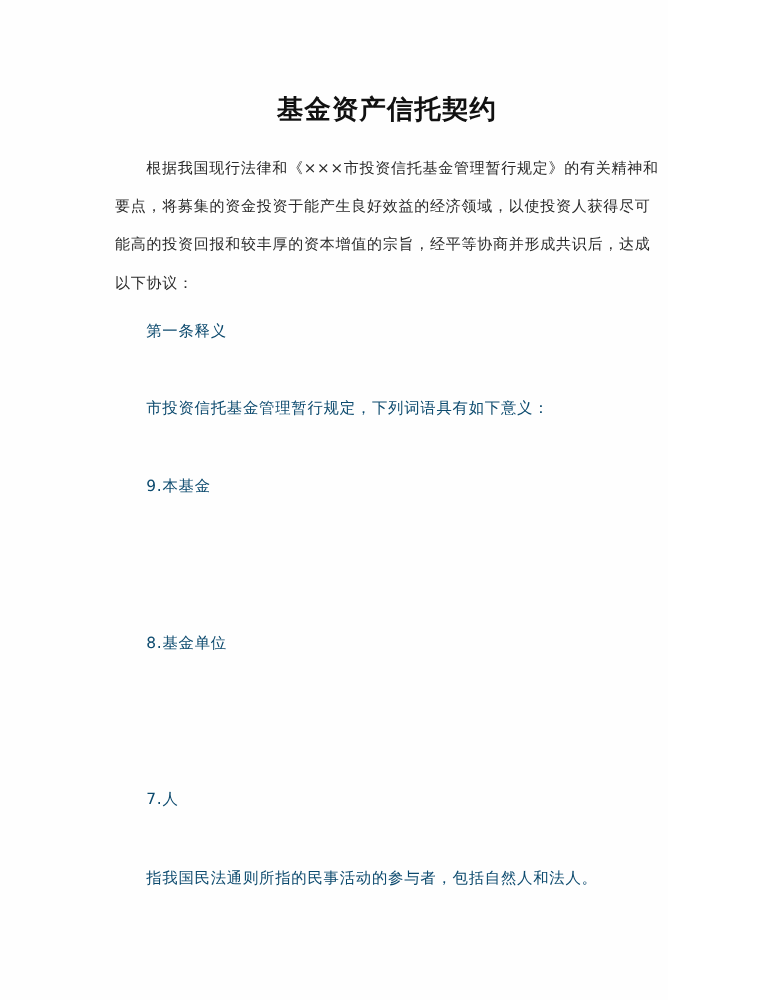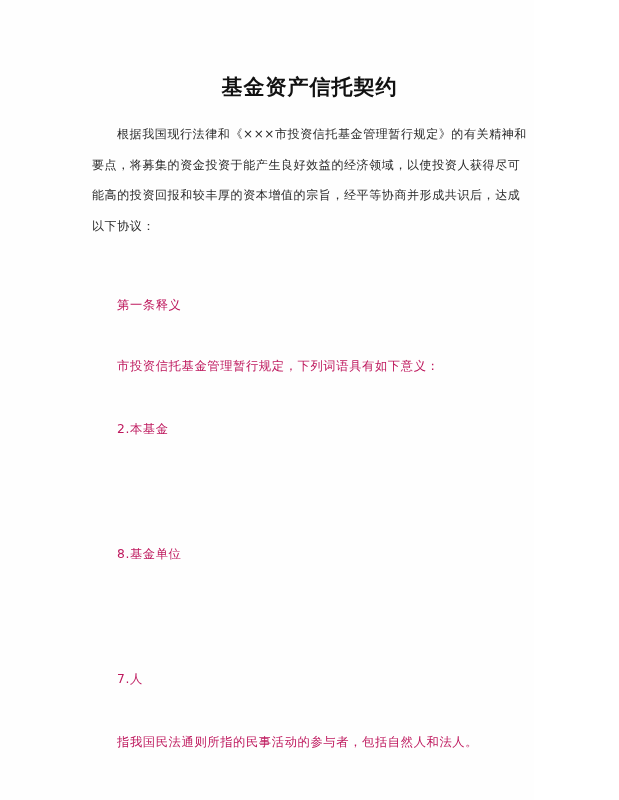--- a/index.html
+++ b/index.html
@@ -4,27 +4,27 @@
 <style>
   html, body { margin: 0; padding: 0; background: #ffffff; }
   body { width: 619px; height: 800px; position: relative; overflow: hidden;
          font-family: "DejaVu Sans", "Liberation Sans", sans-serif; color: #222; }
   .page { position: absolute; left: 0; top: 0; width: 534px; height: 800px; background: #fefefe; }
   .title { position: absolute; left: 0; width: 619px; top: 73px; text-align: center;
            font-size: 21px; font-weight: bold; color: #111; letter-spacing: 1px; }
   .para { position: absolute; left: 92px; width: 440px; font-size: 12px; color: #2a2a2a;
           line-height: 30.5px; letter-spacing: 0.6px; }
   .intro { top: 119px; text-indent: 25px; }
-  .line { position: absolute; left: 117px; font-size: 12.3px; color: #be185d; letter-spacing: 0.6px; white-space: nowrap; margin-top: 40px; }
+  .line { position: absolute; left: 117px; font-size: 12.3px; color: #0c4a6e; letter-spacing: 0.6px; white-space: nowrap; }
 </style>
 </head>
 <body>
 
 <div class="page">
   <div class="title">基金资产信托契约</div>
   <div class="para intro">根据我国现行法律和《×××市投资信托基金管理暂行规定》的有关精神和要点，将募集的资金投资于能产生良好效益的经济领域，以使投资人获得尽可能高的投资回报和较丰厚的资本增值的宗旨，经平等协商并形成共识后，达成以下协议：</div>
   <div class="line" style="top:257px">第一条释义</div>
   <div class="line" style="top:318px">市投资信托基金管理暂行规定，下列词语具有如下意义：</div>
-  <div class="line" style="top:381px">2.本基金</div>
+  <div class="line" style="top:381px">9.本基金</div>
   <div class="line" style="top:506px">8.基金单位</div>
   <div class="line" style="top:631px">7.人</div>
   <div class="line" style="top:694px">指我国民法通则所指的民事活动的参与者，包括自然人和法人。</div>
 </div>
 
 </body></html>

